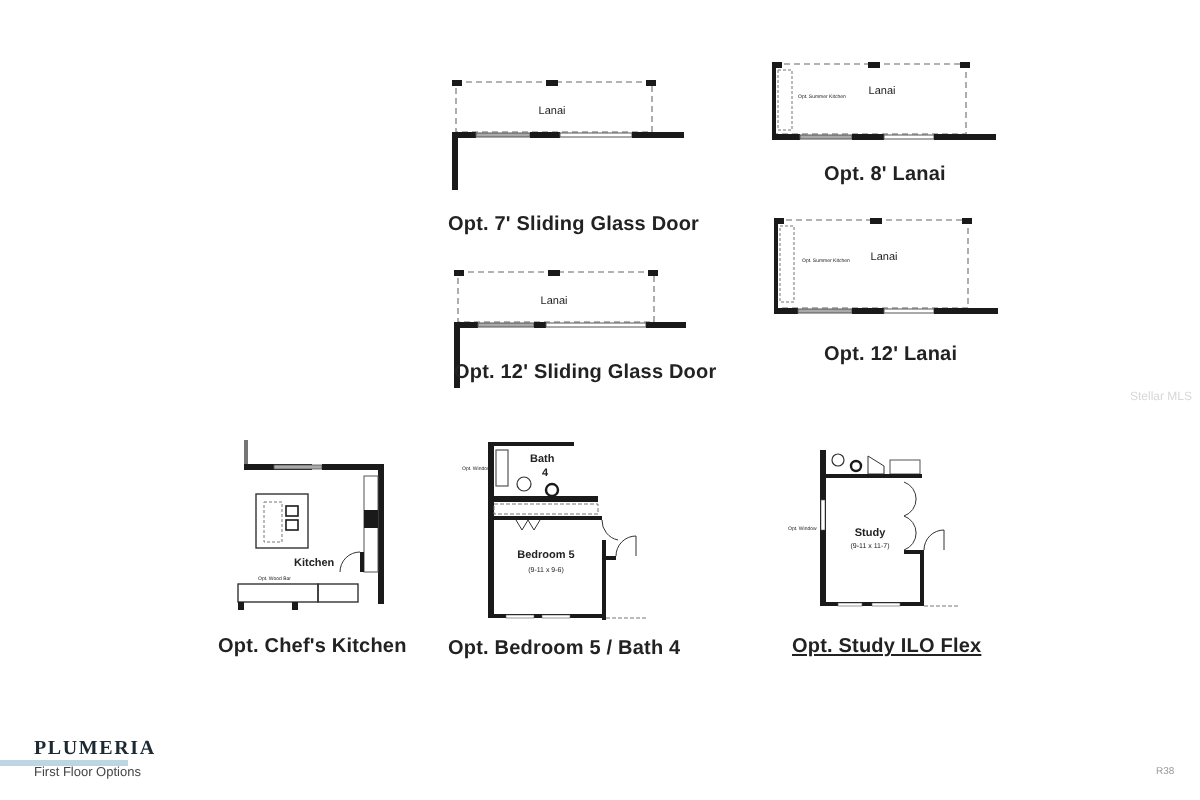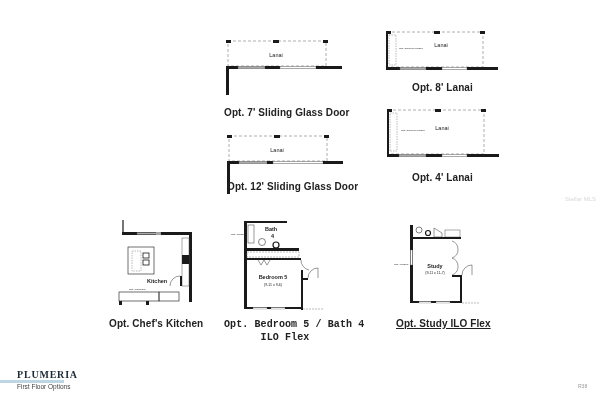--- a/index.html
+++ b/index.html
@@ -1,20 +1,20 @@
 <!DOCTYPE html>
 <html><head>
   <meta charset="utf-8">
   <style>
     * { box-sizing: border-box; margin: 0; padding: 0; }
     html, body { width: 600px; height: 400px; background: #ffffff; overflow: hidden; }
     body { position: relative; font-family: "Liberation Sans", sans-serif; color: #1a1a1a; }
     .plan { position: absolute; }
-    .caption { position: absolute; font-family: "Liberation Sans", sans-serif; font-size: 10px; font-weight: bold; color: #222; text-align: center; white-space: nowrap; letter-spacing: 0.1px; }
-    .caption.two { line-height: 13px; font-family: Liberation Mono, monospace; }
+    .caption { position: absolute; font-family: "Liberation Sans", sans-serif; font-size: 10px; font-weight: bold; color: #222; white-space: nowrap; letter-spacing: 0.1px; }
+    .caption.two { line-height: 13px; }
     svg { display: block; overflow: visible; }
     svg text { font-family: "Liberation Sans", sans-serif; fill: #222; }
     .brand-bar { position: absolute; left: 0; top: 380px; width: 64px; height: 3px; background: #bcd6e3; }
     .brand-name { position: absolute; left: 17px; top: 369px; font-family: Liberation Serif, serif; font-weight: bold; font-size: 10px; letter-spacing: 0.8px; color: #1d2a33; }
     .brand-sub { position: absolute; left: 17px; top: 383px; font-family: "Liberation Sans", sans-serif; font-size: 6.5px; color: #444; }
     .page-code { position: absolute; left: 578px; top: 383px; font-family: "Liberation Sans", sans-serif; font-size: 5px; color: #999; }
     .watermark { position: absolute; left: 565px; top: 196px; font-family: "Liberation Sans", sans-serif; font-size: 6px; color: #d8d8d8; }
   </style>
 </head>
 <body>
@@ -82,21 +82,21 @@
     <rect x="3" y="4" width="7" height="38" fill="none" stroke="#777" stroke-width="0.5" stroke-dasharray="1.5,1"></rect>
     <text x="14" y="22" font-size="2.5">Opt. Summer Kitchen</text>
     <rect x="0" y="45" width="12" height="3" fill="#1a1a1a"></rect>
     <rect x="12" y="45.5" width="27" height="2" fill="#aaa" stroke="#555" stroke-width="0.5"></rect>
     <rect x="39" y="45" width="16" height="3" fill="#1a1a1a"></rect>
     <rect x="55" y="45.5" width="25" height="2" fill="#fff" stroke="#555" stroke-width="0.5"></rect>
     <rect x="80" y="45" width="32" height="3" fill="#1a1a1a"></rect>
     <text x="55" y="21" font-size="5.5" text-anchor="middle">Lanai</text>
   </svg>
 </div>
-<div class="caption" style="left:412px; top:172px;">Opt. 4' Lanai</div>
+<div class="caption" style="left:412px; top:172px;">Opt. 12' Lanai</div>
 
 <div class="plan" style="left:119px; top:220px;">
   <svg width="80" height="80">
     <rect x="3" y="0" width="2" height="12" fill="#1a1a1a" opacity="0.6"></rect>
     <rect x="3" y="12" width="34" height="3" fill="#1a1a1a"></rect>
     <rect x="18" y="12.5" width="24" height="2" fill="#aaa" stroke="#555" stroke-width="0.4"></rect>
     <rect x="42" y="12" width="30" height="3" fill="#1a1a1a"></rect>
     <rect x="70" y="12" width="3" height="70" fill="#1a1a1a"></rect>
     <rect x="9" y="27" width="26" height="27" fill="none" stroke="#333" stroke-width="0.7"></rect>
     <rect x="13" y="31" width="9" height="20" fill="none" stroke="#777" stroke-dasharray="1.5,1" stroke-width="0.5"></rect>
@@ -137,21 +137,20 @@
     <text x="29" y="58" font-size="5.5" font-weight="bold" text-anchor="middle">Bedroom 5</text>
     <text x="29" y="65" font-size="3.5" text-anchor="middle">(9-11 x 9-6)</text>
     <rect x="3" y="86" width="56" height="2" fill="#1a1a1a"></rect>
     <rect x="9" y="86.5" width="14" height="1.5" fill="#fff" stroke="#555" stroke-width="0.3"></rect>
     <rect x="27" y="86.5" width="14" height="1.5" fill="#fff" stroke="#555" stroke-width="0.3"></rect>
     <line x1="59" y1="88" x2="80" y2="88" stroke="#777" stroke-dasharray="2,1" stroke-width="0.5"></line>
   </svg>
 </div>
 <div class="caption two" style="left:224px; top:318px; width:122px;">
   <div>Opt. Bedroom 5 / Bath 4</div>
-  <div>ILO Flex</div>
 </div>
 
 <div class="plan" style="left:410px; top:225px;">
   <svg width="80" height="80">
     <rect x="0" y="0" width="3" height="78" fill="#1a1a1a"></rect>
     <rect x="0.5" y="25" width="2" height="15" fill="#fff" stroke="#555" stroke-width="0.3"></rect>
     <text x="-16" y="40" font-size="2.5">Opt. Window</text>
     <circle cx="9" cy="5" r="3" fill="none" stroke="#333" stroke-width="0.6"></circle>
     <circle cx="18" cy="8" r="2.5" fill="none" stroke="#1a1a1a" stroke-width="1.2"></circle>
     <path d="M 24 3 L 32 8 L 32 12 L 24 12 Z" fill="none" stroke="#333" stroke-width="0.5"></path>

